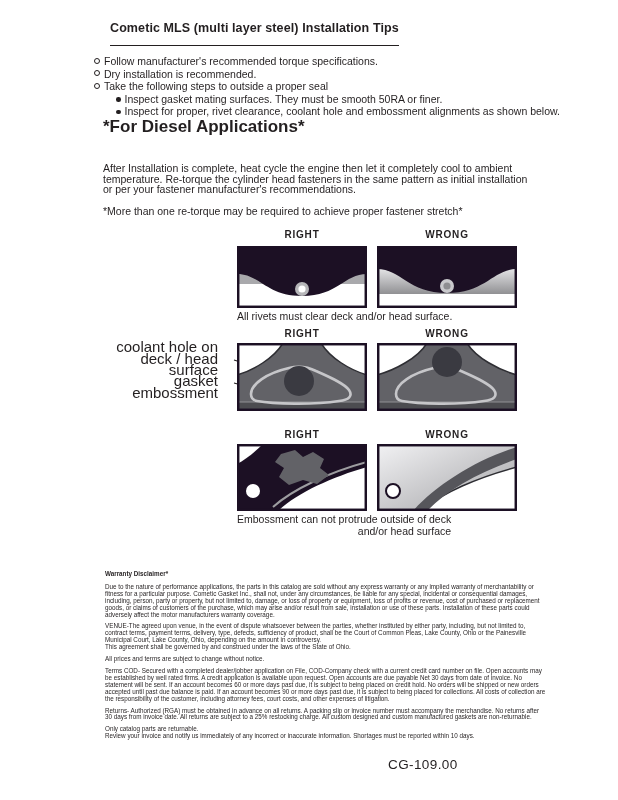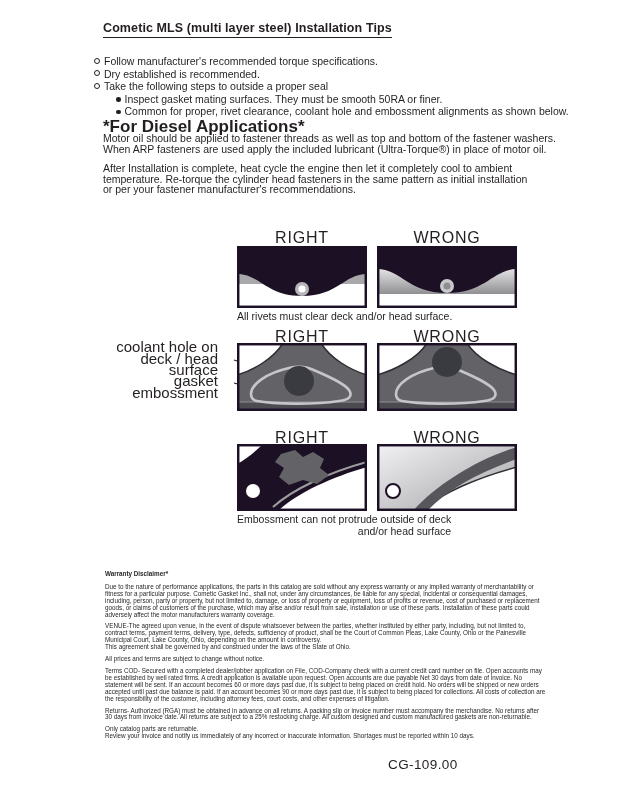--- a/index.html
+++ b/index.html
@@ -5,42 +5,42 @@
   html,body { margin:0; padding:0; background:#ffffff; }
   .page {
     position:relative; width:618px; height:800px; background:#ffffff;
     font-family:"Liberation Sans","DejaVu Sans",sans-serif; color:#231f20;
     overflow:hidden;
   }
   .abs { position:absolute; }
   .pre { white-space:pre-line; }
 
   .title {
-    left:103px; top:21px; font-size:12.5px; font-weight:bold;
-    border-bottom:1.5px solid #231f20; padding-bottom:2px; letter-spacing:0.1px;
+    left:110px; top:21px; font-size:12.5px; font-weight:bold;
+    border-bottom:1.5px solid #231f20; padding-bottom:10px; letter-spacing:0.1px;
   }
   .bullets { left:94px; top:43px; font-size:10.5px; line-height:12.6px; width:460px;margin-top:12px; }
   .bline { white-space:nowrap; }
   .bline.sub { margin-left:22px; }
   .ring {
     display:inline-block; width:4px; height:4px; border:1px solid #231f20;
     border-radius:50%; margin-right:4px; vertical-align:1.5px;
   }
   .dot {
     display:inline-block; width:4.5px; height:4.5px; background:#231f20;
     border-radius:50%; margin-right:4px; vertical-align:1px;
   }
   .diesel-heading { left:103px; top:117px; font-size:17px; font-weight:bold; }
   .para { left:103px; width:455px; font-size:10.5px; line-height:10.6px; }
   .p1 { top:133px; }
   .p2 { top:163px; }
   .p3 { top:206px; }
 
   .rw-label {
-    font-size:16px; letter-spacing:0.8px; text-align:center; font-weight:normal;
+    font-size:10px; letter-spacing:0.8px; text-align:center; font-weight:bold;
   }
   .cap { font-size:10.5px; line-height:11.5px; }
   .ann { font-size:15px; line-height:11.5px; text-align:right; width:122px; left:96px; }
 
   .legal {
     left:105px; top:571px; width:442px; font-size:6.3px; line-height:6.9px;
     color:#2a2627;
   }
   .legal .lh { font-weight:bold; margin-bottom:6px; }
   .legal .lp { margin-bottom:5px; }
@@ -48,32 +48,31 @@
 </style>
 </head>
 <body>
 
 <div class="page">
 
   <div class="abs title">Cometic MLS (multi layer steel) Installation Tips</div>
 
   <div class="abs bullets">
     <div class="bline"><span class="ring"></span><span>Follow manufacturer's recommended torque specifications.</span></div>
-    <div class="bline"><span class="ring"></span><span>Dry established is recommended.</span></div>
+    <div class="bline"><span class="ring"></span><span>Dry installation is recommended.</span></div>
     <div class="bline"><span class="ring"></span><span>Take the following steps to outside a proper seal</span></div>
     <div class="bline sub"><span class="dot"></span><span>Inspect gasket mating surfaces.  They must be smooth 50RA or finer.</span></div>
-    <div class="bline sub"><span class="dot"></span><span>Common for proper, rivet clearance, coolant hole and embossment alignments as shown below.</span></div>
+    <div class="bline sub"><span class="dot"></span><span>Inspect for proper, rivet clearance, coolant hole and embossment alignments as shown below.</span></div>
   </div>
 
   <div class="abs diesel-heading">*For Diesel Applications*</div>
-  <div class="abs para p1 pre">Motor oil should be applied to fastener threads as well as top and bottom of the fastener washers.
-When ARP fasteners are used apply the included lubricant (Ultra-Torque®) in place of motor oil.</div>
   <div class="abs para p2 pre">After Installation is complete, heat cycle the engine then let it completely cool to ambient
 temperature. Re-torque the cylinder head fasteners in the same pattern as initial installation
 or per your fastener manufacturer's recommendations.</div>
+  <div class="abs para p3">*More than one re-torque may be required to achieve proper fastener stretch*</div>
 
   <div class="abs rw-label" style="left:237px; top:229px; width:130px;">RIGHT</div>
   <div class="abs rw-label" style="left:377px; top:229px; width:140px;">WRONG</div>
 
   <svg class="abs" style="left:237px; top:246px;" width="130" height="62" viewBox="0 0 130 62">
     <rect x="0" y="0" width="130" height="62" fill="#ffffff"></rect>
     <rect x="0" y="28" width="130" height="10" fill="#a9a9ac"></rect>
     <path d="M0,0 H130 V28 C107,28 101,50 65,50 C29,50 23,28 0,28 Z" fill="#1c1024"></path>
     <circle cx="65" cy="43" r="7" fill="#b6b6b9"></circle>
     <circle cx="65" cy="43" r="3.6" fill="#ffffff"></circle>

